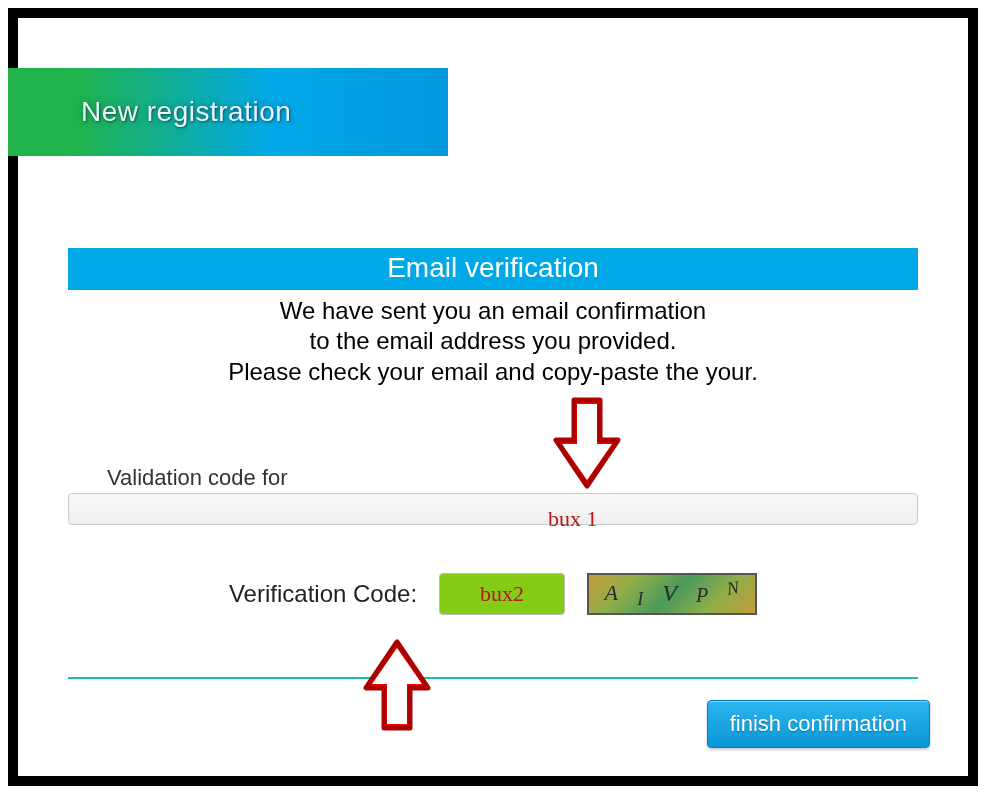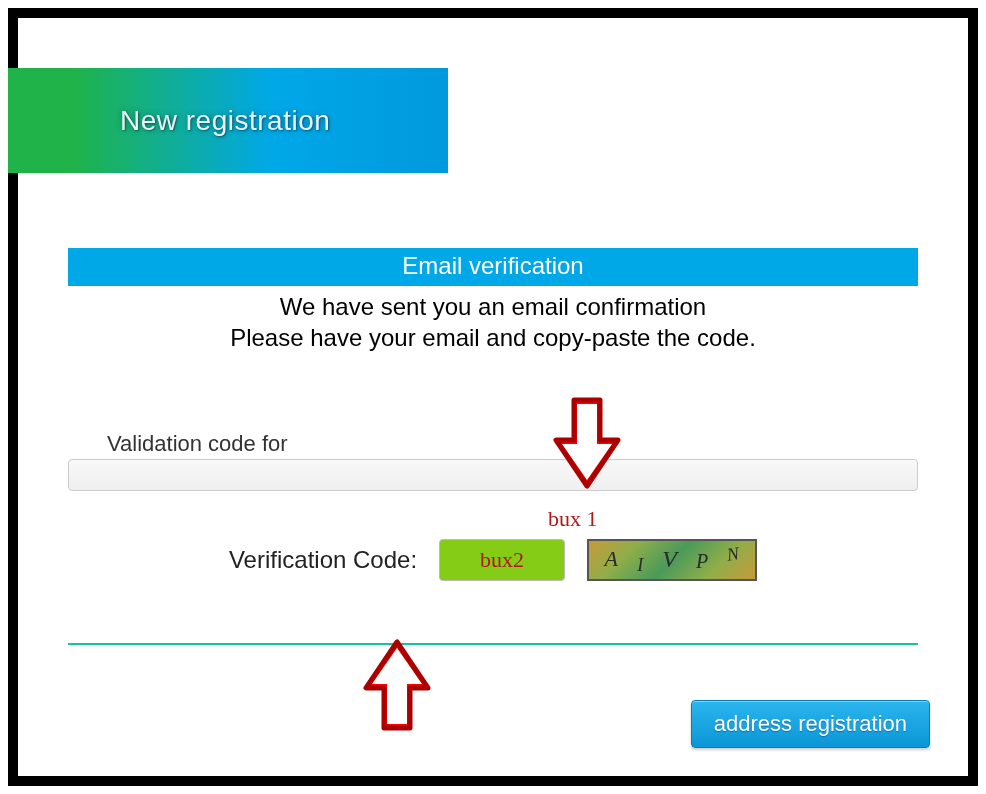--- a/index.html
+++ b/index.html
@@ -19,42 +19,42 @@
     right: 8px;
     bottom: 8px;
     border: 10px solid #000;
     background: #fff;
   }
   .header-banner {
     position: absolute;
     top: 50px;
     left: -10px;
     width: 440px;
-    height: 105px;
+    height: 88px;
     background: linear-gradient(to right, #1fb34a 0%, #1fb34a 15%, #00a8e8 60%, #0099dd 100%);
     display: flex;
     align-items: center;
-    padding-left: 112px;
+    padding-left: 73px;
     color: #e8f5ff;
     font-size: 28px;
     text-shadow: 1px 1px 2px rgba(0,0,0,0.4), 0 0 6px rgba(0,0,0,0.3);
     font-weight: 400;
     letter-spacing: 0.5px;
   }
   .content {
     position: absolute;
     top: 230px;
     left: 50px;
     right: 50px;
   }
   .section-title-bar {
     background: #00a8e8;
     color: #fff;
     text-align: center;
-    font-size: 24px;
+    font-size: 28px;
     padding: 4px 0 6px 0;
     margin-bottom: 6px;
   }
   .bold-line {
     font-weight: 400;
     font-size: 24px;
     text-align: center;
     color: #000;
     line-height: 1.25;
   }
@@ -176,21 +176,22 @@
     <span>New registration</span>
   </div>
 
   <div class="content">
 
     <div class="section-title-bar">
       <span>Email verification</span>
     </div>
 
     <div class="bold-line">We have sent you an email confirmation</div>
-    <div class="plain-line">Please have your email and copy-paste the code.</div>
+    <div class="bold-line">to the email address you provided.</div>
+    <div class="plain-line">Please check your email and copy-paste the your.</div>
 
     <div class="validation-label">Validation code for</div>
     <div class="validation-input"></div>
 
     <div class="verif-row">
       <span class="verif-label">Verification Code:</span>
       <div class="verif-input">
         <span class="annot-label">bux2</span>
       </div>
       <div class="captcha-box">
@@ -212,16 +213,16 @@
     <path d="M22 4 L48 4 L48 44 L66 44 L35 90 L4 44 L22 44 Z" fill="none" stroke="#ffffff" stroke-width="0"></path>
     <path d="M25 8 L45 8 L45 48 L60 48 L35 84 L10 48 L25 48 Z" fill="#ffffff"></path>
   </svg>
 
   <svg class="arrow-up" viewBox="0 0 70 94">
     <path d="M22 90 L48 90 L48 50 L66 50 L35 4 L4 50 L22 50 Z" fill="#ff0000" stroke="#aa0000" stroke-width="5" stroke-linejoin="round"></path>
     <path d="M25 86 L45 86 L45 46 L60 46 L35 10 L10 46 L25 46 Z" fill="#ffffff"></path>
   </svg>
 
   <button class="finish-btn">
-    <span>address registration</span>
+    <span>finish confirmation</span>
   </button>
 
 </div>
 
 </body></html>

